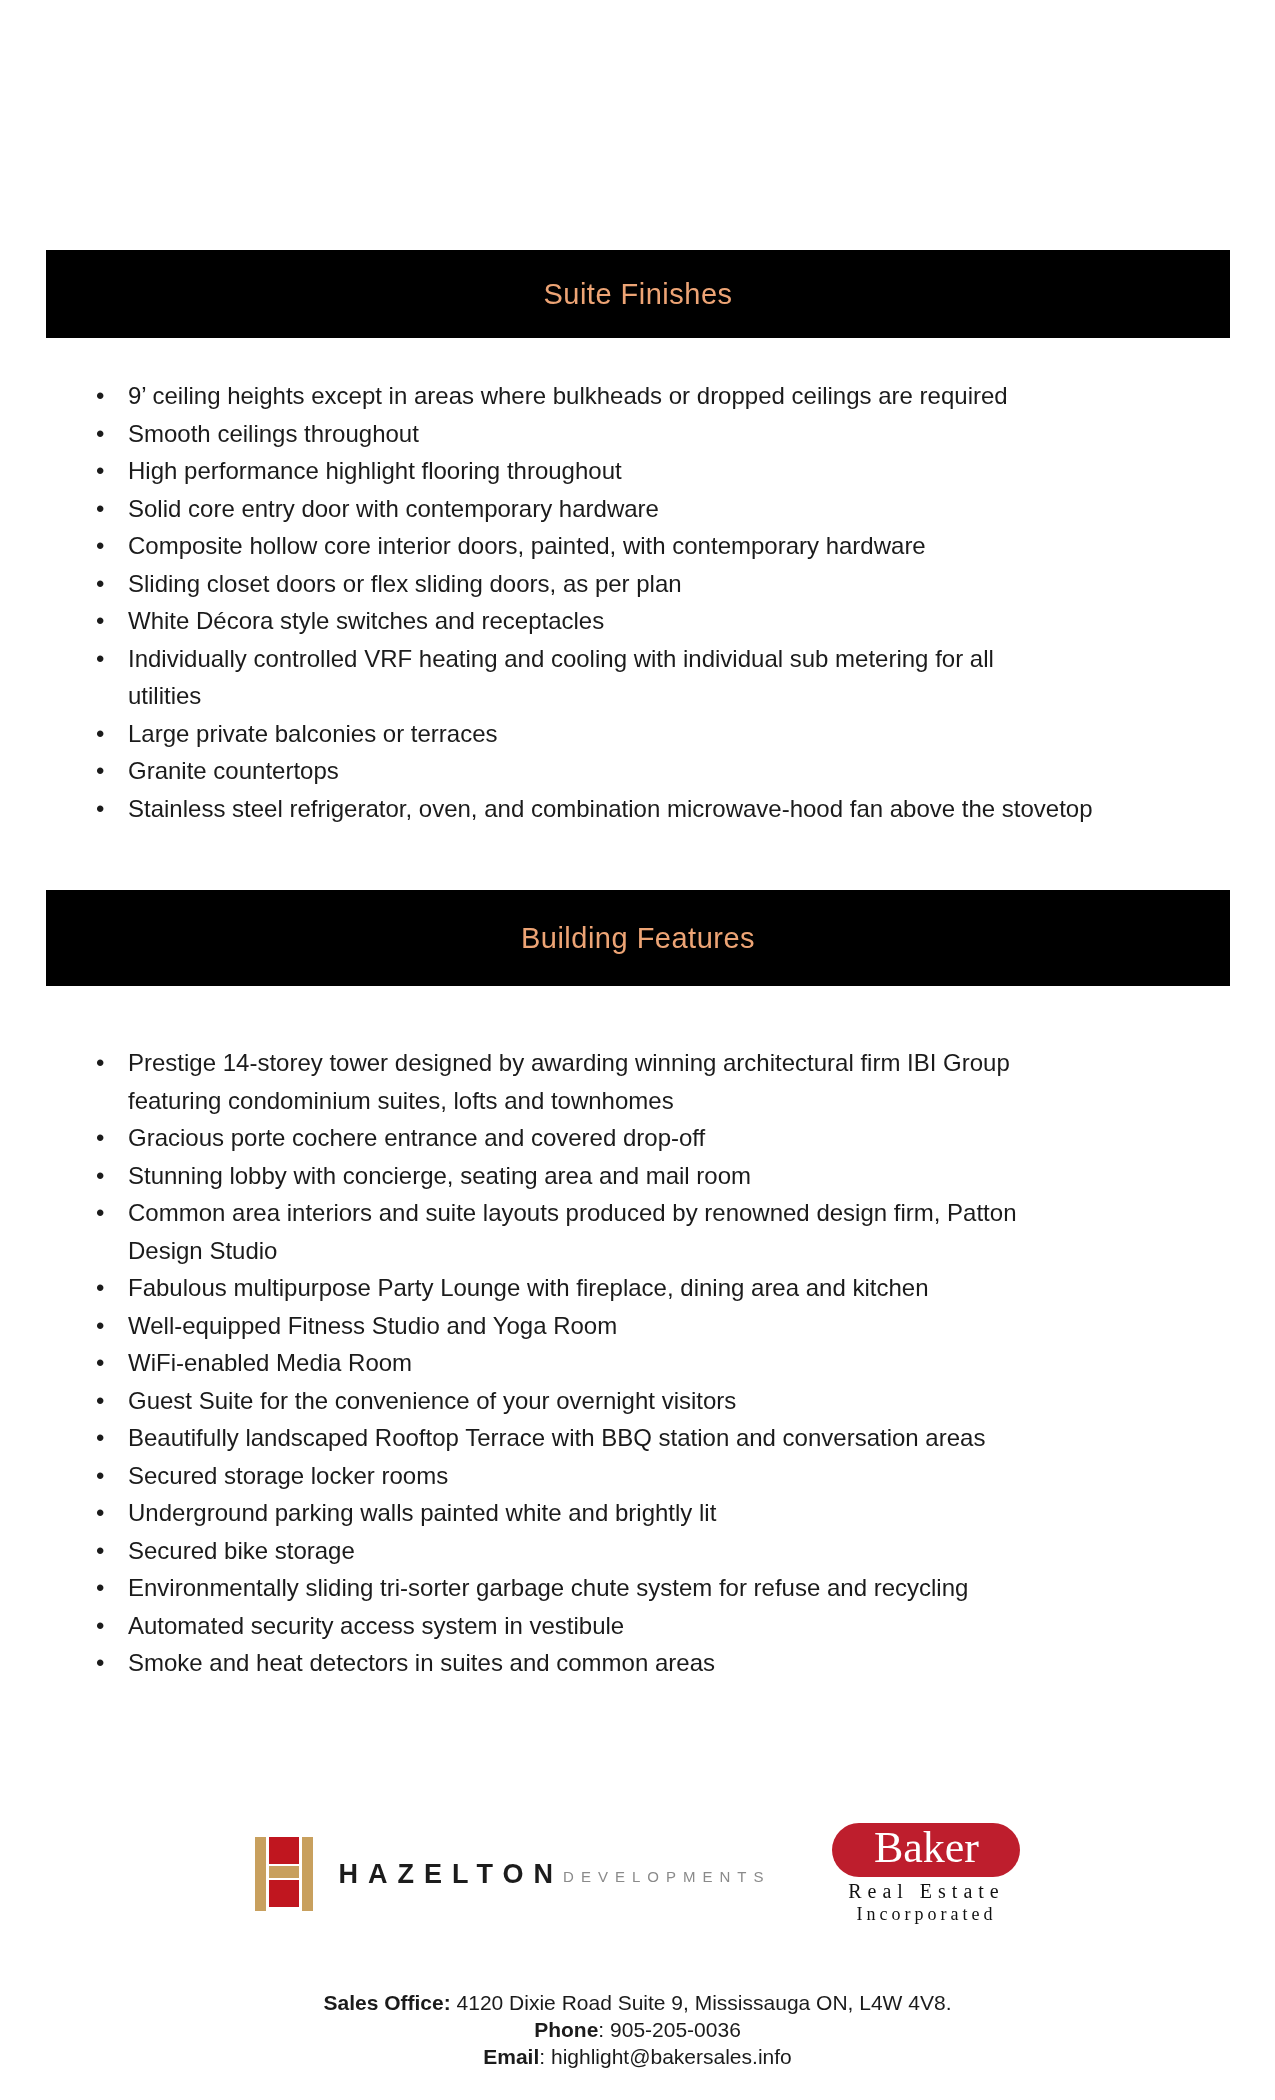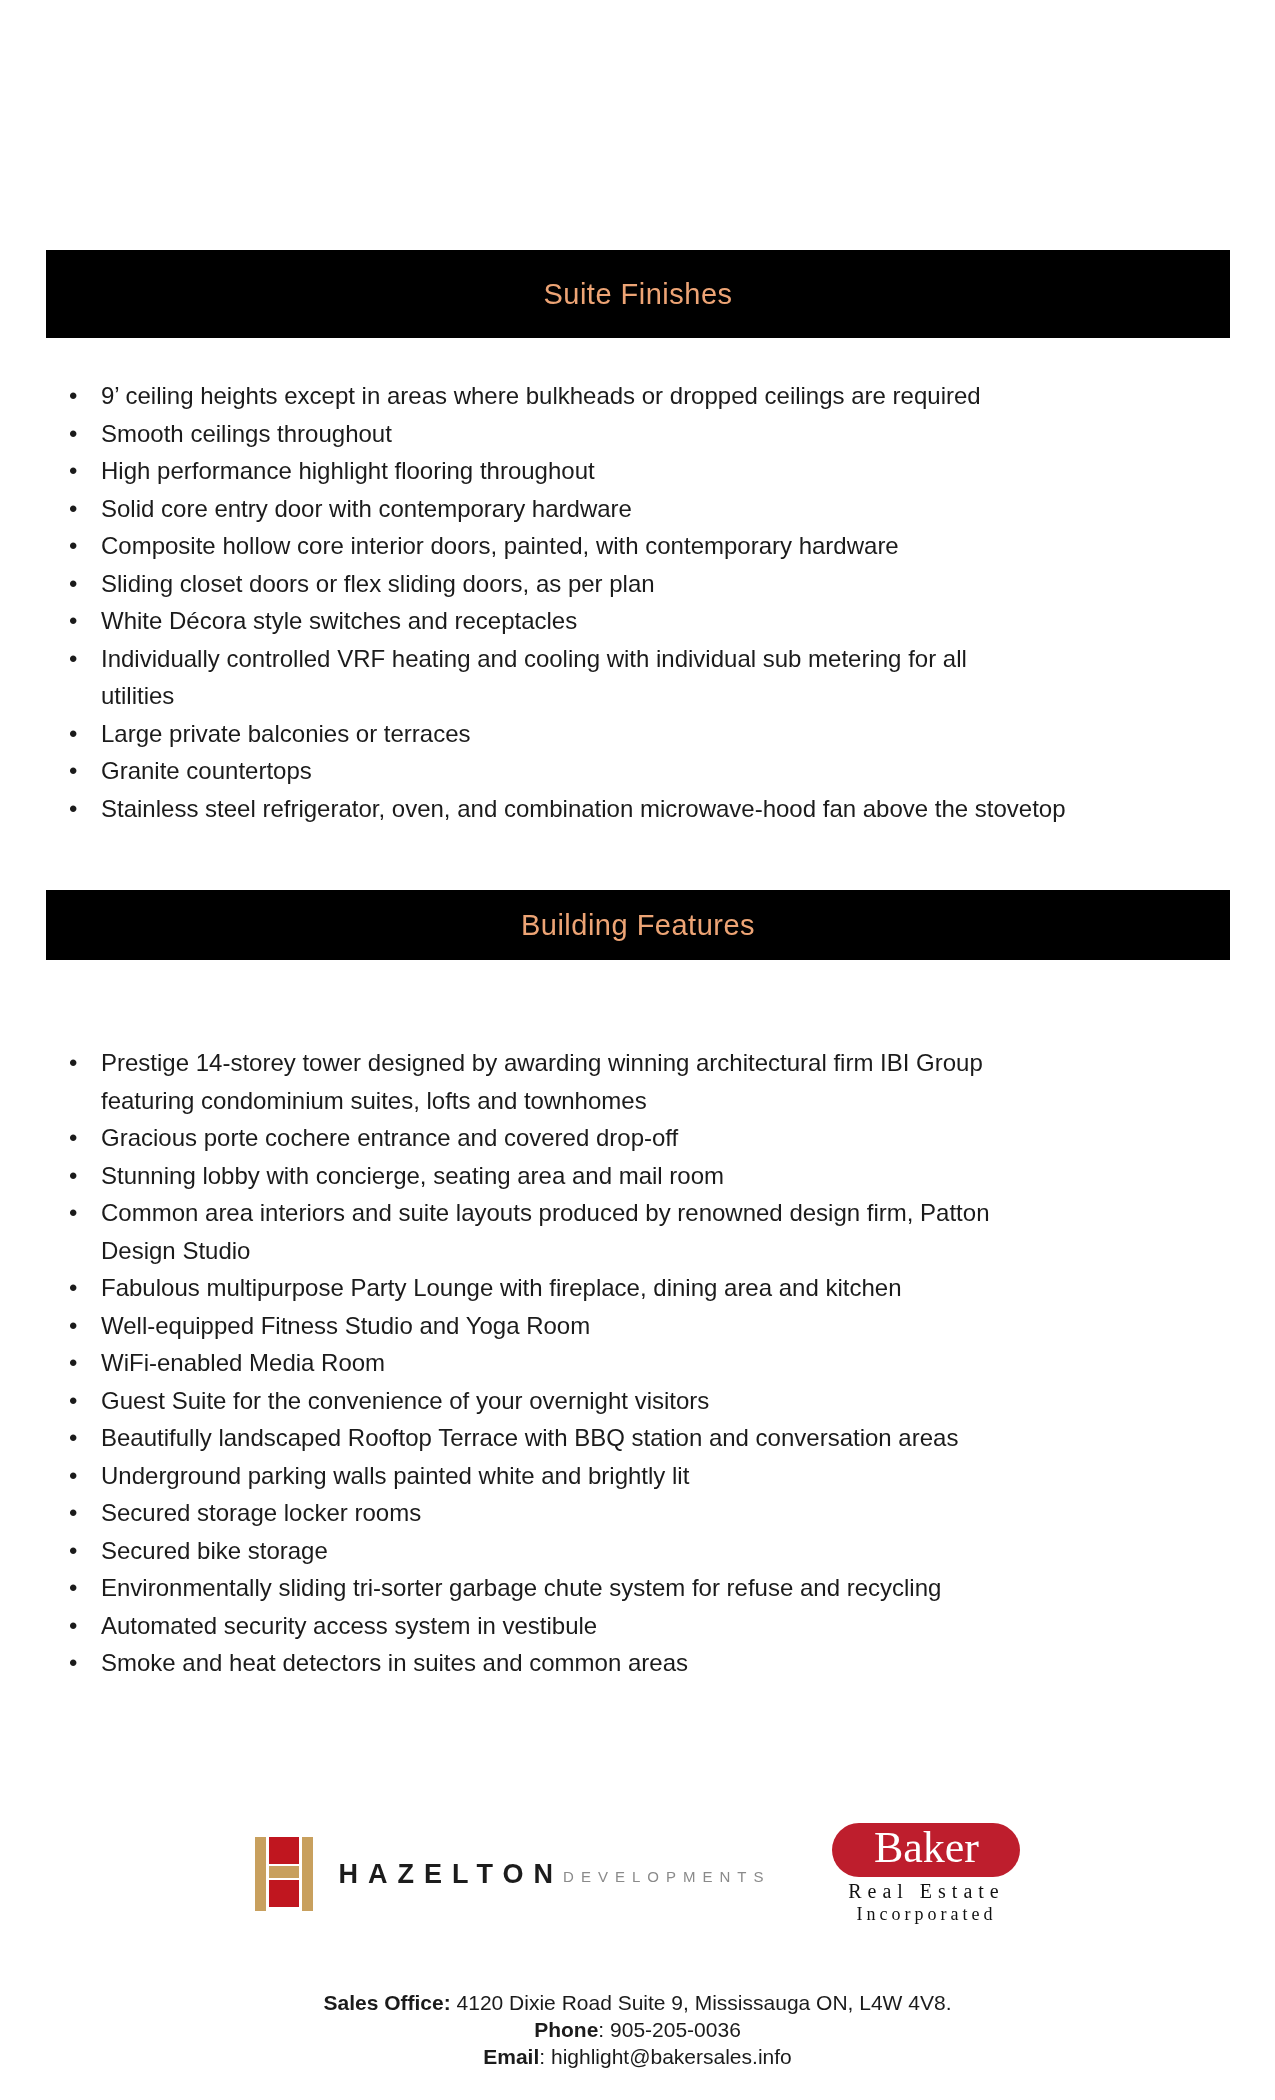--- a/index.html
+++ b/index.html
@@ -7,35 +7,35 @@
     position:relative; width:1275px; height:2100px; background:#ffffff;
     font-family:"Liberation Sans", sans-serif; color:#1b1b1b; overflow:hidden;
   }
 
   
   .section-bar {
     position:absolute; left:46px; width:1184px; background:#000000;
     display:flex; align-items:center; justify-content:center;
   }
   .bar-suite { top:210px; height:88px;margin-top:40px; }
-  .bar-building { top:890px; height:70px; }
+  .bar-building { top:890px; height:96px; }
   .section-title {
     color:#EDA475; font-size:29px; letter-spacing:0.5px; font-weight:400;
   }
 
   
   ul.feature-list {
     position:absolute; left:0; width:1275px; margin:0; padding:0; list-style:none;
   }
   .list-suite    { top:377px; }
   .list-building { top:1044px; }
   ul.feature-list li {
     display:flex; align-items:flex-start;
     font-size:24px; line-height:37.5px; color:#1b1b1b;
-    padding-left:69px;
+    padding-left:96px;
   }
   .bullet { flex:none; width:32px; }
   .bullet::before { content:"\2022"; font-size:24px; }
   .item-text { white-space:pre-line; }
 
   
   .logo-row {
     position:absolute; top:1820px; left:0; width:1275px; height:108px;
     display:flex; align-items:center; justify-content:center; gap:62px;
   }
@@ -178,25 +178,25 @@
     <li>
         <span class="bullet"></span>
         <span class="item-text">Guest Suite for the convenience of your overnight visitors</span>
       </li>
     <li>
         <span class="bullet"></span>
         <span class="item-text">Beautifully landscaped Rooftop Terrace with BBQ station and conversation areas</span>
       </li>
     <li>
         <span class="bullet"></span>
+        <span class="item-text">Secured storage locker rooms</span>
+      </li>
+    <li>
+        <span class="bullet"></span>
         <span class="item-text">Underground parking walls painted white and brightly lit</span>
-      </li>
-    <li>
-        <span class="bullet"></span>
-        <span class="item-text">Secured storage locker rooms</span>
       </li>
     <li>
         <span class="bullet"></span>
         <span class="item-text">Secured bike storage</span>
       </li>
     <li>
         <span class="bullet"></span>
         <span class="item-text">Environmentally sliding tri-sorter garbage chute system for refuse and recycling</span>
       </li>
     <li>

